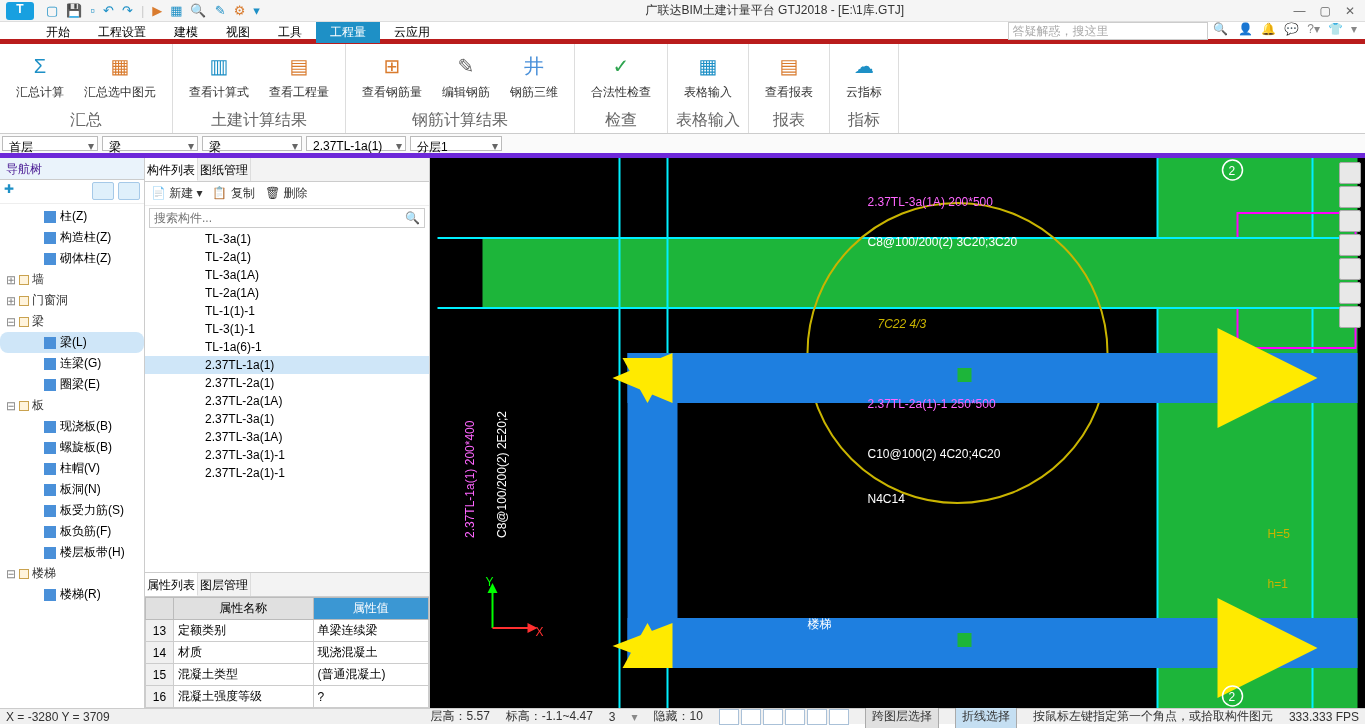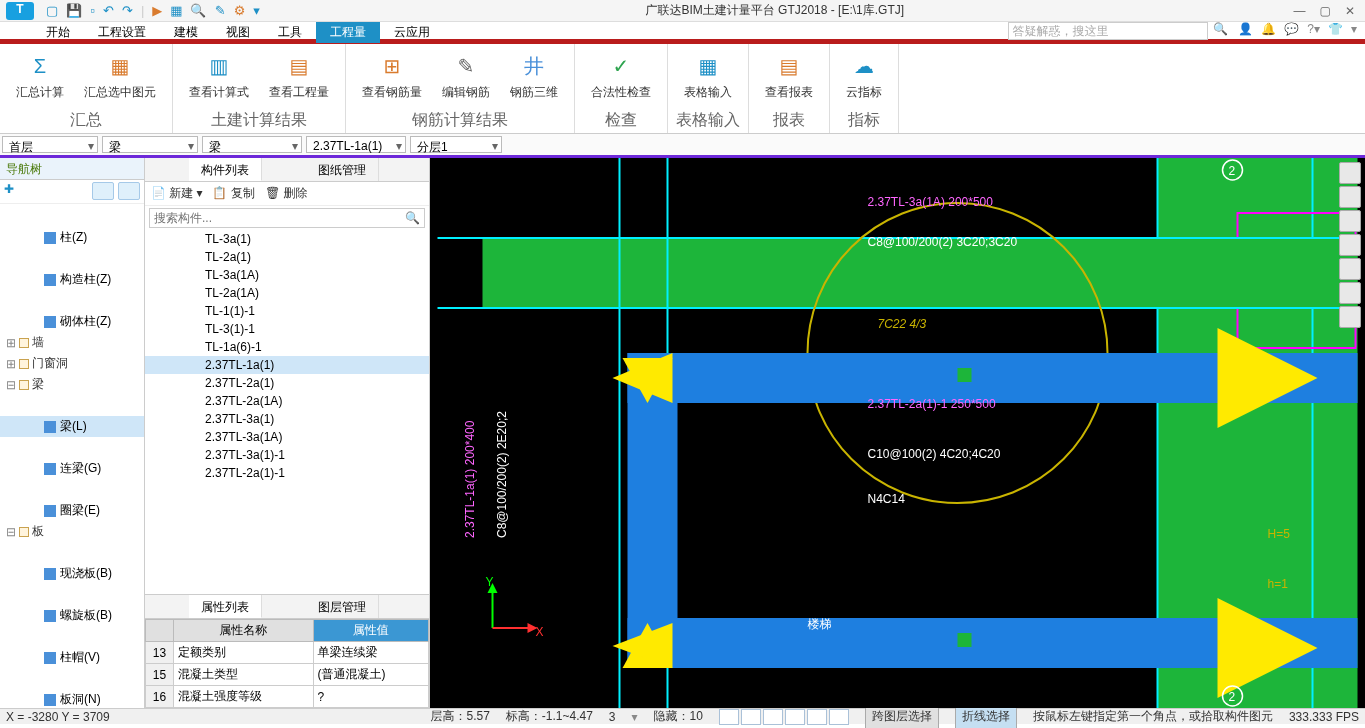--- a/index.html
+++ b/index.html
@@ -24,45 +24,45 @@
 
 .ribbon { height: 90px; display: flex; background: #fff; border-bottom: 1px solid #ccc; }
 .ribbon-group { border-right: 1px solid #ddd; display: flex; flex-direction: column; }
 .ribbon-buttons { flex: 1; display: flex; padding: 4px 6px 0; }
 .rbtn { display: flex; flex-direction: column; align-items: center; padding: 2px 10px; cursor: pointer; }
 .rbtn .ic { width: 32px; height: 32px; display: flex; align-items: center; justify-content: center; font-size: 20px; }
 .rbtn .lbl { margin-top: 2px; color: #333; }
 .ribbon-label { text-align: center; color: #666; padding: 2px 0; font-size: 16px; }
 
 
-.drop-row { height: 24px; display: flex; border-bottom: 3px solid #6d28d9; background: #fafafa; }
+.drop-row { height: 24px; display: flex; border-bottom: 5px solid #6d28d9; background: #fafafa; }
 .drop { border: 1px solid #bbb; background: #fff; padding: 2px 18px 2px 6px; margin: 2px 2px; position: relative; white-space: nowrap; }
 .drop::after { content: "▾"; position: absolute; right: 3px; color: #666; }
 
 
 .main { display: flex; height: 550px; }
 
 
 .nav-panel { width: 145px; border-right: 1px solid #ccc; display: flex; flex-direction: column; }
-.nav-header { height: 22px; background: #eaf3fb; padding: 3px 6px; color: #4d7c0f; border-bottom: 1px solid #ccc; }
+.nav-header { height: 22px; background: #eaf3fb; padding: 3px 6px; color: #4c1d95; border-bottom: 1px solid #ccc; }
 .nav-toolbar { height: 24px; display: flex; justify-content: flex-end; gap: 4px; padding: 2px 4px; border-bottom: 1px solid #eee; }
 .nav-toolbar .tb { width: 22px; height: 18px; border: 1px solid #a5c9e8; background: #dff0fb; border-radius: 2px; }
 .nav-tree { flex: 1; overflow-y: auto; padding: 2px 0; }
-.tree-item { padding: 2px 4px 2px 20px; cursor: pointer; display: flex; align-items: center; gap: 4px; white-space: nowrap; margin-top: 21px; }
+.tree-item { padding: 2px 4px 2px 20px; cursor: pointer; display: flex; align-items: center; gap: 4px; white-space: nowrap; }
 .tree-item.sub { padding-left: 44px; }
-.tree-item.selected { background: #cfe6f8; }
+.tree-item.selected { background: #cfe6f8; border-radius: 8px; }
 .tree-item .gic { width: 12px; height: 12px; background: #4a90d9; display: inline-block; }
 .tree-cat { padding: 2px 4px 2px 6px; color: #333; display: flex; align-items: center; gap: 3px; }
 .tree-cat .ex { color: #888; }
 .fold { width: 10px; height: 10px; display: inline-block; border: 1px solid #c9a24f; background: #fff4dd; }
 
 
 .comp-panel { width: 285px; border-right: 1px solid #ccc; display: flex; flex-direction: column; }
 .tabs { height: 24px; display: flex; border-bottom: 1px solid #ccc; background: #f3f3f3; }
-.tab { padding: 4px 12px; cursor: pointer; border-right: 1px solid #ddd; margin-left: 44px; }
+.tab { padding: 4px 2px; cursor: pointer; border-right: 1px solid #ddd; }
 .tab.active { background: #fff; border-bottom: 1px solid #fff; }
 .comp-toolbar { height: 24px; display: flex; gap: 10px; padding: 3px 6px; border-bottom: 1px solid #eee; }
 .comp-toolbar span { cursor: pointer; color: #333; }
 .comp-search { margin: 2px 4px; border: 1px solid #ccc; padding: 2px 4px; color: #aaa; display: flex; }
 .comp-search input { flex: 1; border: none; outline: none; font-size: 12px; }
 .comp-list { flex: 1; overflow-y: auto; }
 .comp-item { padding: 2px 6px 2px 60px; cursor: pointer; }
 .comp-item.selected { background: #cfe6f8; }
 
 
@@ -302,20 +302,25 @@
           <th class="valcol">属性值</th>
         </tr>
         </tbody>
           <tbody id="prop-rows">
             <tr>
               <td class="num">13</td>
               <td>定额类别</td>
               <td>单梁连续梁</td>
             </tr>
             <tr>
+              <td class="num">14</td>
+              <td>材质</td>
+              <td>现浇混凝土</td>
+            </tr>
+            <tr>
               <td class="num">15</td>
               <td>混凝土类型</td>
               <td>(普通混凝土)</td>
             </tr>
             <tr>
               <td class="num">16</td>
               <td>混凝土强度等级</td>
               <td>?</td>
             </tr>
           </tbody>

